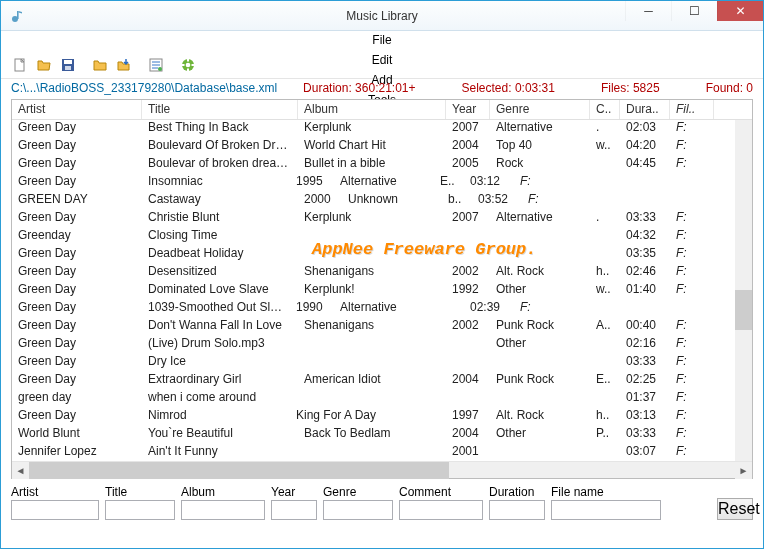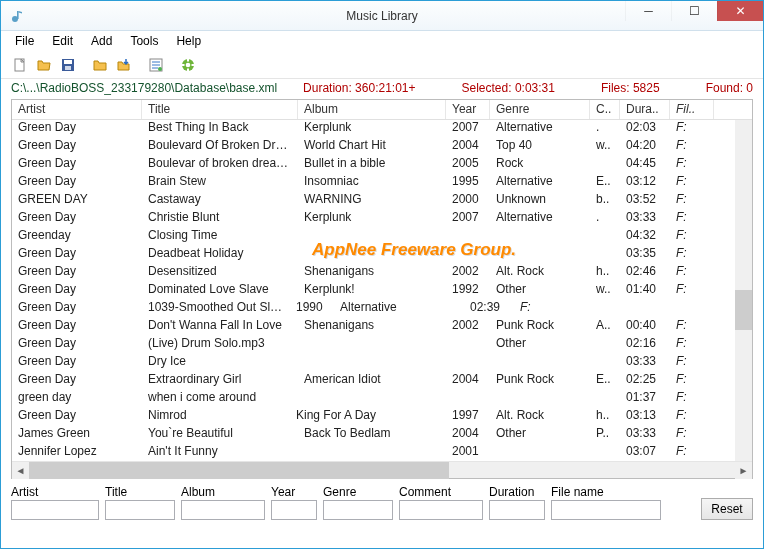--- a/index.html
+++ b/index.html
@@ -3,48 +3,48 @@
 <meta charset="utf-8">
 <style>
 * { box-sizing: border-box; margin: 0; padding: 0; }
 body { font-family: "Segoe UI", Tahoma, sans-serif; font-size: 12px; background: #fff; width: 764px; height: 549px; overflow: hidden; border: 1px solid #2c9dd6; }
 .titlebar { height: 30px; background: linear-gradient(#fdfefe, #f0f6fb); display: flex; align-items: center; border-bottom: 1px solid #d0e0ec; position: relative; }
 .titlebar .app-icon { width: 16px; height: 16px; margin-left: 8px; display: inline-flex; align-items: center; justify-content: center; }
 .titlebar .title { position: absolute; left: 50%; transform: translateX(-50%); color: #333; font-size: 12px; }
 .winctl { margin-left: auto; display: flex; height: 100%; }
 .winctl div { width: 46px; height: 20px; display: flex; align-items: center; justify-content: center; font-size: 12px; color: #333; border-left: 1px solid rgba(0,0,0,0.04); }
 .winctl .close { background: #c75050; color: #fff; width: 46px; height: 20px; }
-.menubar { height: 20px; display: flex; align-items: center; padding: 0 6px; gap: 2px; }
+.menubar { height: 20px; display: flex; align-items: center; padding: 0 6px; gap: 2px; flex-direction: column; }
 .menubar .item { padding: 2px 8px; cursor: default; }
 .toolbar { height: 28px; display: flex; align-items: center; padding: 0 8px; gap: 2px; border-bottom: 1px solid #e5e5e5; }
 .toolbar .tb { width: 22px; height: 22px; display: flex; align-items: center; justify-content: center; cursor: pointer; }
 .toolbar .sep { width: 6px; }
 .statusline { display: flex; align-items: center; padding: 2px 10px 4px 10px; font-size: 12px; }
-.statusline .path { color: #14532d; cursor: pointer; }
+.statusline .path { color: #0369a1; cursor: pointer; }
 .statusline .stats { margin-left: auto; display: flex; gap: 46px; color: #b00000; }
 .grid-wrap { margin: 0 10px; border: 1px solid #bcbcbc; height: 380px; background: #fff; position: relative; display:flex; flex-direction: column;}
 .grid-head { display: flex; background: #fff; border-bottom: 1px solid #e0e0e0; height: 20px; flex-shrink:0;}
 .grid-head .col { border-right: 1px solid #e7e7e7; padding: 2px 6px; color: #333; white-space: nowrap; overflow: hidden; text-overflow: ellipsis; font-size: 12px; }
 .grid-body { overflow: hidden; flex:1; position:relative;}
 .row { display: flex; height: 18px; align-items: flex-start; }
 .row .cell { border-right: 1px solid transparent; padding: 0 6px; white-space: nowrap; overflow: hidden; text-overflow: ellipsis; font-size: 12px; color: #222; }
 .c-artist { width: 130px; } .c-title { width: 156px; } .c-album { width: 148px; } .c-year { width: 44px; } .c-genre { width: 100px; } .c-cmt { width: 30px; } .c-dur { width: 50px; } .c-file { width: 44px; font-style: italic; }
-.watermark { position: absolute; left: 300px; top: 120px; font-family: Liberation Sans, sans-serif; font-style: italic; font-weight: bold; font-size: 17px; color: #ff8a00; text-shadow: 1px 1px 0 rgba(0,0,0,0.15); pointer-events: none; }
+.watermark { position: absolute; left: 300px; top: 120px; font-family: Liberation Mono, monospace; font-style: italic; font-weight: bold; font-size: 17px; color: #ff8a00; text-shadow: 1px 1px 0 rgba(0,0,0,0.15); pointer-events: none; }
 .hscroll { height: 17px; background: #f0f0f0; display:flex; align-items:center; flex-shrink:0; border-top:1px solid #e5e5e5;}
 .hscroll .arrow{ width:17px; height:17px; background:#f0f0f0; display:flex;align-items:center;justify-content:center;color:#606060;font-size:10px;}
 .hscroll .track{ flex:1; position:relative; height:17px;}
 .hscroll .thumb{ position:absolute; left:0; width:420px; height:17px; background:#cdcdcd;}
 .vscroll { position:absolute; right:0; top:20px; bottom:17px; width:17px; background:#f0f0f0;}
 .vscroll .vthumb{ position:absolute; top:170px; width:17px; height:40px; background:#cdcdcd;}
 .filters { display: flex; align-items: flex-end; padding: 6px 10px 8px 10px; gap: 6px; }
 .filters .fcol { display:flex; flex-direction:column; }
 .filters label { font-size: 12px; margin-bottom: 1px; }
 .filters input { border: 1px solid #abadb3; height: 20px; font-size: 12px; padding: 1px 3px; }
 .filters .f-artist{width:88px}.filters .f-title{width:70px}.filters .f-album{width:84px}.filters .f-year{width:46px}.filters .f-genre{width:70px}.filters .f-comment{width:84px}.filters .f-duration{width:56px}.filters .f-file{width:110px}
-.filters button { height: 22px; width: 52px; margin-left: auto; border: 1px solid #acacac; background: linear-gradient(#f5f5f5,#e6e6e6); font-size: 12px; cursor:pointer;}
+.filters button { height: 22px; width: 36px; margin-left: auto; border: 1px solid #acacac; background: linear-gradient(#f5f5f5,#e6e6e6); font-size: 16px; cursor:pointer;}
 </style>
 </head>
 <body>
 
 <div class="titlebar">
   <span class="app-icon">
     <svg width="14" height="14" viewBox="0 0 14 14">
         <circle cx="5" cy="10" r="3" fill="#5aa0c8"></circle>
         <rect x="7" y="2" width="1.6" height="8" fill="#5aa0c8"></rect>
         <path d="M8.5 2 L12 3 L12 4.5 L8.5 3.5 Z" fill="#5aa0c8"></path>
@@ -168,32 +168,30 @@
         <div class="cell c-title">Boulevar of broken dreams_live</div>
         <div class="cell c-album">Bullet in a bible</div>
         <div class="cell c-year">2005</div>
         <div class="cell c-genre">Rock</div>
         <div class="cell c-cmt"></div>
         <div class="cell c-dur">04:45</div>
         <div class="cell c-file">F:</div>
       </div>
       <div class="row">
         <div class="cell c-artist">Green Day</div>
-        <div class="cell c-title">Brain Stew</div>
         <div class="cell c-album">Insomniac</div>
         <div class="cell c-year">1995</div>
         <div class="cell c-genre">Alternative</div>
         <div class="cell c-cmt">E..</div>
         <div class="cell c-dur">03:12</div>
         <div class="cell c-file">F:</div>
       </div>
       <div class="row">
         <div class="cell c-artist">GREEN DAY</div>
         <div class="cell c-title">Castaway</div>
-        <div class="cell c-album">WARNING</div>
         <div class="cell c-year">2000</div>
         <div class="cell c-genre">Unknown</div>
         <div class="cell c-cmt">b..</div>
         <div class="cell c-dur">03:52</div>
         <div class="cell c-file">F:</div>
       </div>
       <div class="row">
         <div class="cell c-artist">Green Day</div>
         <div class="cell c-title">Christie Blunt</div>
         <div class="cell c-album">Kerplunk</div>
@@ -306,21 +304,21 @@
         <div class="cell c-artist">Green Day</div>
         <div class="cell c-album">Nimrod</div>
         <div class="cell c-title">King For A Day</div>
         <div class="cell c-year">1997</div>
         <div class="cell c-genre">Alt. Rock</div>
         <div class="cell c-cmt">h..</div>
         <div class="cell c-dur">03:13</div>
         <div class="cell c-file">F:</div>
       </div>
       <div class="row">
-        <div class="cell c-artist">James Green</div>
+        <div class="cell c-artist">World Blunt</div>
         <div class="cell c-title">You`re Beautiful</div>
         <div class="cell c-album">Back To Bedlam</div>
         <div class="cell c-year">2004</div>
         <div class="cell c-genre">Other</div>
         <div class="cell c-cmt">P..</div>
         <div class="cell c-dur">03:33</div>
         <div class="cell c-file">F:</div>
       </div>
       <div class="row">
         <div class="cell c-artist">Jennifer Lopez</div>

